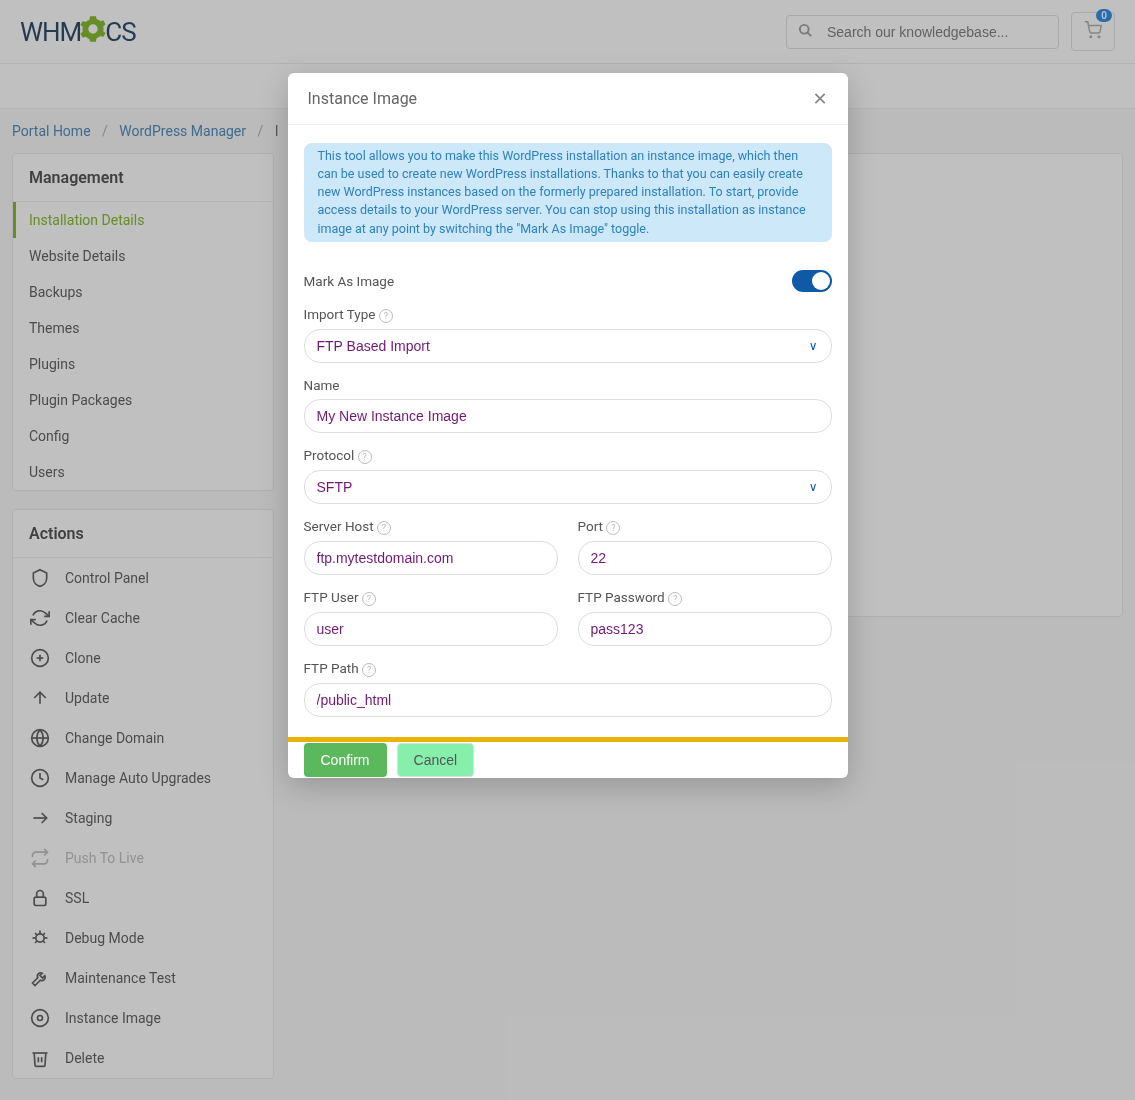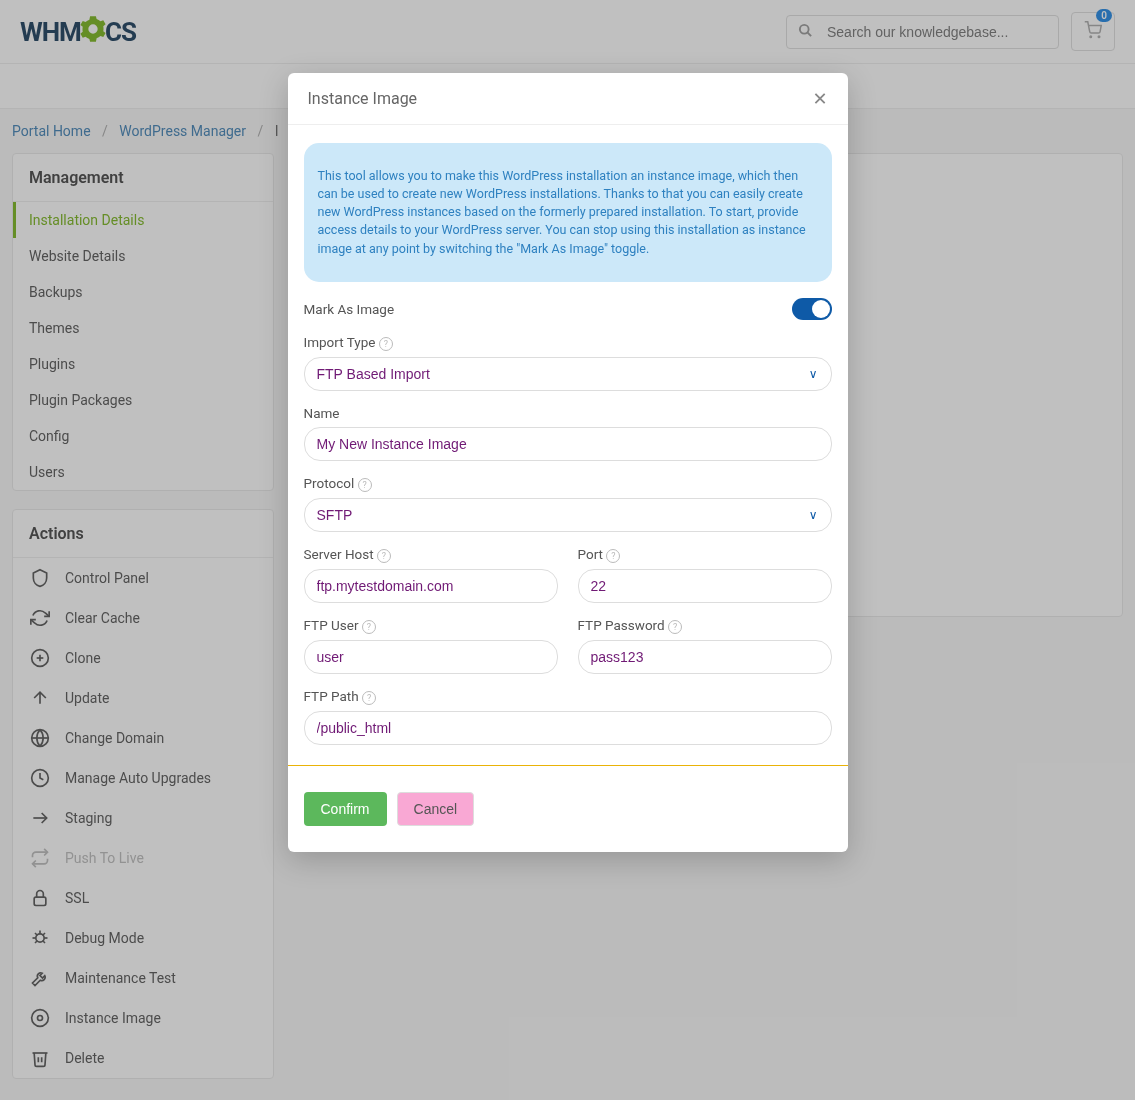--- a/index.html
+++ b/index.html
@@ -1,19 +1,19 @@
 <!DOCTYPE html>
 <html><head>
   <meta charset="utf-8">
   <style>
     *{box-sizing:border-box;margin:0;padding:0}
     body{font-family:-apple-system,BlinkMacSystemFont,"Segoe UI",Roboto,sans-serif;background:#f8f8f8;color:#333;font-size:14px;position:relative;width:1135px;height:1100px;overflow:hidden}
     .overlay{position:absolute;inset:0;background:rgba(60,60,60,0.32);z-index:10}
     .topbar{background:#fff;padding:12px 20px;display:flex;align-items:center;justify-content:space-between}
-    .logo{display:flex;align-items:center;font-size:26px;font-weight:700;color:#1a3d5c;letter-spacing:-1px}
+    .logo{display:flex;align-items:center;font-size:26px;font-weight:400;color:#1a3d5c;letter-spacing:-1px}
     .logo-gear{color:#7ab51d;margin:0 -2px}
     .top-right{display:flex;gap:12px;align-items:center}
     .search-wrap{position:relative;width:273px}
     .search-wrap input{width:100%;padding:8px 12px 8px 40px;border:1px solid #ddd;border-radius:4px;font-size:14px;color:#999}
     .search-icon{position:absolute;left:12px;top:50%;transform:translateY(-50%);color:#999}
     .cart{position:relative;padding:8px 12px;border:1px solid #ddd;border-radius:4px;color:#aaa}
     .cart-badge{position:absolute;top:-4px;right:2px;background:#1f87e5;color:#fff;font-size:10px;border-radius:8px;padding:1px 5px;font-weight:600}
     .navbar{background:#fff;border-top:1px solid #eee;border-bottom:1px solid #eee;padding:0 20px;display:flex;align-items:center;justify-content:center}
     .nav-left{display:flex;gap:4px}
     .nav-item{padding:14px 14px;color:#555;cursor:pointer;display:flex;align-items:center;gap:6px}
@@ -32,37 +32,37 @@
     .action-item{padding:9px 16px;display:flex;align-items:center;gap:14px;color:#555;cursor:pointer;font-size:14px}
     .action-item.disabled{color:#bbb}
     .action-icon{width:22px;height:22px;display:flex;align-items:center;justify-content:center;flex-shrink:0}
     .action-icon svg{width:20px;height:20px}
     .main{flex:1;background:#fff;border:1px solid #e8e8e8;border-radius:4px;height:464px}
     .modal{position:absolute;top:73px;left:50%;transform:translateX(-50%);width:560px;background:#fff;border-radius:6px;z-index:20;box-shadow:0 8px 30px rgba(0,0,0,0.2)}
     .modal-header{padding:15px 20px;border-bottom:1px solid #eee;display:flex;justify-content:space-between;align-items:center}
     .modal-title{font-size:16px;color:#666;font-weight:400}
     .modal-close{color:#888;cursor:pointer;font-size:18px}
     .modal-body{padding:18px 16px 6px}
-    .info-box{background:#cce8f9;color:#2e81c0;padding:24px 14px;border-radius:15px;font-size:12.5px;line-height:1.45;margin-bottom:16px}
+    .info-box{background:#cce8f9;color:#2e81c0;padding:4px 14px;border-radius:8px;font-size:12.5px;line-height:1.45;margin-bottom:28px}
     .form-row{display:flex;align-items:center;justify-content:space-between;margin-bottom:14px}
     .form-label{font-size:13.5px;color:#555;display:flex;align-items:center;gap:6px}
     .help-icon{width:14px;height:14px;border:1px solid #bbb;border-radius:50%;display:inline-flex;align-items:center;justify-content:center;font-size:9px;color:#bbb}
     .toggle{width:40px;height:22px;background:#0e5aa7;border-radius:11px;position:relative;cursor:pointer}
     .toggle-knob{position:absolute;right:2px;top:2px;width:18px;height:18px;background:#fff;border-radius:50%}
     .form-group{margin-bottom:14px}
     .form-group label{display:block;font-size:13.5px;color:#555;margin-bottom:6px}
     .form-control{width:100%;padding:8px 12px;border:1px solid #ddd;border-radius:16px;font-size:14px;color:#701a75}
     .form-select{position:relative}
     .form-select .sel-caret{position:absolute;right:14px;top:50%;transform:translateY(-50%);color:#0e5aa7;font-size:12px;pointer-events:none}
     .form-cols{display:flex;gap:20px}
     .form-cols>div{flex:1}
-    .modal-footer{padding:26px 16px;border-top:1px solid #eab308;display:flex;gap:10px}
+    .modal-footer{padding:1px 16px;border-top:5px solid #eab308;display:flex;gap:10px}
     .btn{padding:8px 16px;border-radius:4px;font-size:14px;cursor:pointer;border:1px solid transparent}
     .btn-confirm{background:#5cb85c;color:#fff}
-    .btn-cancel{background:#f9a8d4;border-color:#ddd;color:#555}
+    .btn-cancel{background:#86efac;border-color:#ddd;color:#555}
     .icon-svg{stroke:currentColor;fill:none;stroke-width:2}
   </style>
 </head>
 <body>
 
 <div class="topbar">
   <div class="logo">
     <span>WHM</span>
     <span class="logo-gear">
       <svg width="28" height="28" viewBox="0 0 24 24" fill="currentColor">

